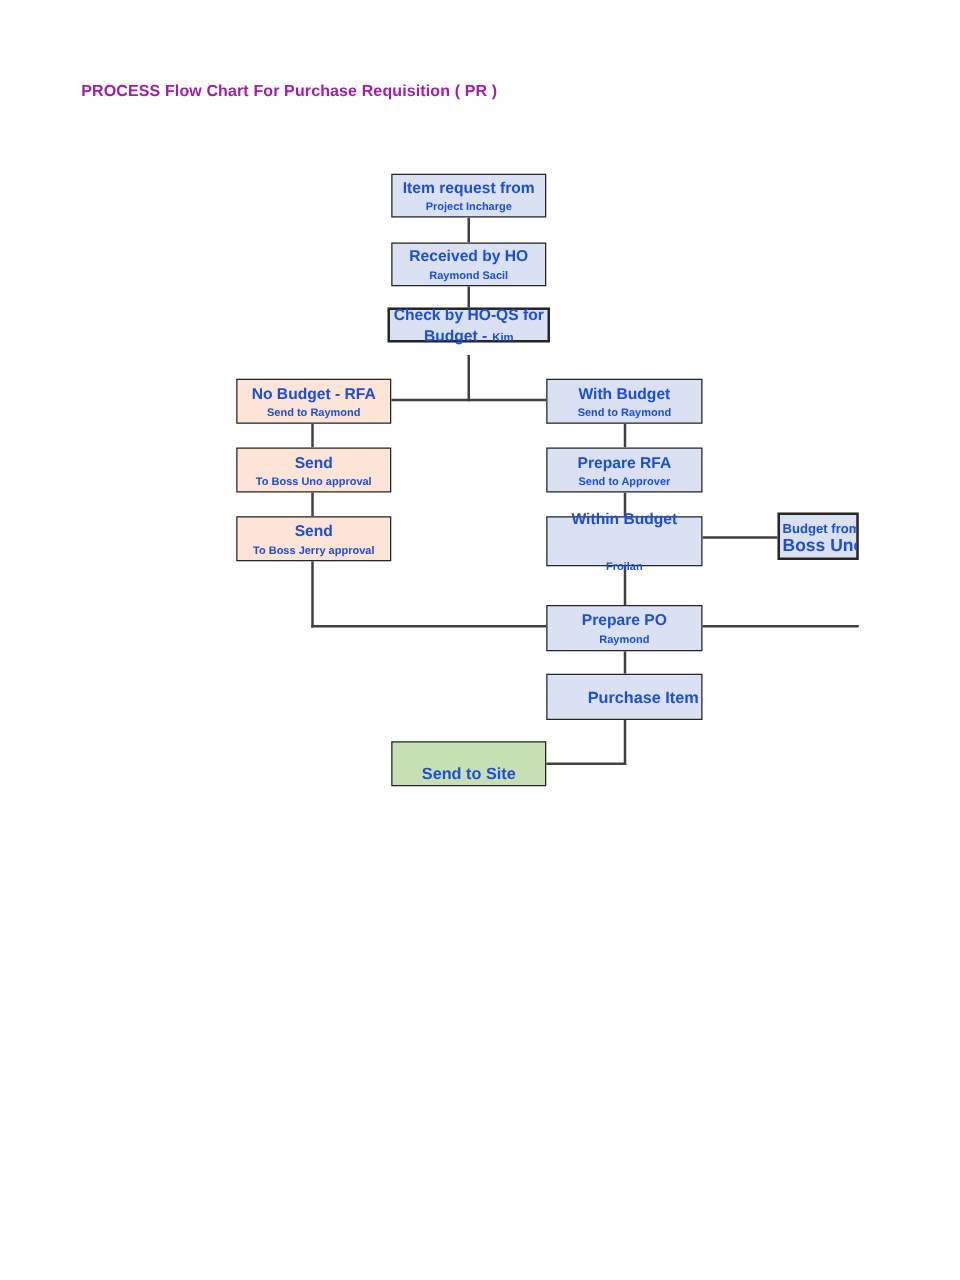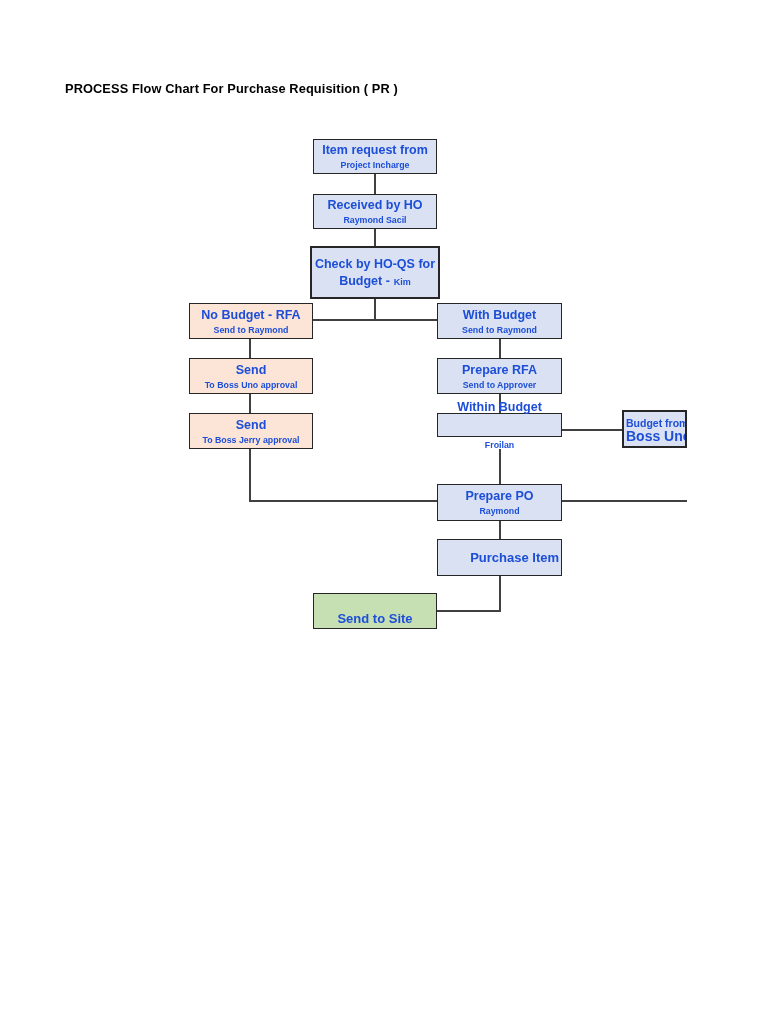--- a/index.html
+++ b/index.html
@@ -11,24 +11,23 @@
     height: 1024px;
     background: #ffffff;
     overflow: hidden;
   }
   .doc-title {
     position: absolute;
     left: 65px;
     top: 65px;
     font-size: 12.8px;
     font-weight: 700;
-    color: #000000;
+    color: #a21caf;
     letter-spacing: 0.1px;
     white-space: nowrap;
-    margin-top: 16px;
   }
   
   .conn {
     position: absolute;
     background: var(--line, #404040);
   }
   .c1  { left: 374px; top: 174px; width: 2px;  height: 20px; }
   .c2  { left: 374px; top: 229px; width: 2px;  height: 18px; }
   .c3  { left: 374px; top: 284px; width: 2px;  height: 37px; }
   .c4  { left: 313px; top: 319px; width: 124px; height: 2px; }
@@ -77,27 +76,27 @@
     display: flex;
     align-items: baseline;
     justify-content: space-between;
     gap: 4px;
     font-weight: 700;
   }
   .node-line2 .big   { font-size: 12.5px; }
   .node-line2 .small { font-size: 9px; }
   .b-item        { left: 313px; top: 139px; width: 124px; height: 35px; }
   .b-received    { left: 313px; top: 194px; width: 124px; height: 35px; }
-  .b-check       { left: 310px; top: 246px; width: 130px; height: 53px; }
+  .b-check       { left: 310px; top: 246px; width: 130px; height: 28px; }
   .b-nobudget    { left: 189px; top: 303px; width: 124px; height: 36px; }
   .b-senduno     { left: 189px; top: 358px; width: 124px; height: 36px; }
   .b-sendjerry   { left: 189px; top: 413px; width: 124px; height: 36px; }
   .b-withbudget  { left: 437px; top: 303px; width: 125px; height: 36px; }
   .b-preparerfa  { left: 437px; top: 358px; width: 125px; height: 36px; }
-  .b-withinbudget{ left: 437px; top: 413px; width: 125px; height: 24px; gap: 26px; }
+  .b-withinbudget{ left: 437px; top: 413px; width: 125px; height: 40px; gap: 26px; }
   .b-budgetfrom  {
     left: 622px; top: 410px; width: 65px; height: 38px;
     border-width: 2px; align-items: stretch; text-align: left;
     padding: 3px 1px 3px 2px; gap: 2px; overflow: hidden;
   }
   .b-budgetfrom .node-title { font-size: 10.5px; line-height: 12px; }
   .b-budgetfrom .node-sub   { font-size: 14px; text-align: right; padding-right: 2px; }
   .b-preparepo   { left: 437px; top: 484px; width: 125px; height: 37px; }
   .b-purchase    { left: 437px; top: 539px; width: 125px; height: 37px; align-items: flex-end; }
   .b-sendsite    { left: 313px; top: 593px; width: 124px; height: 36px; }

